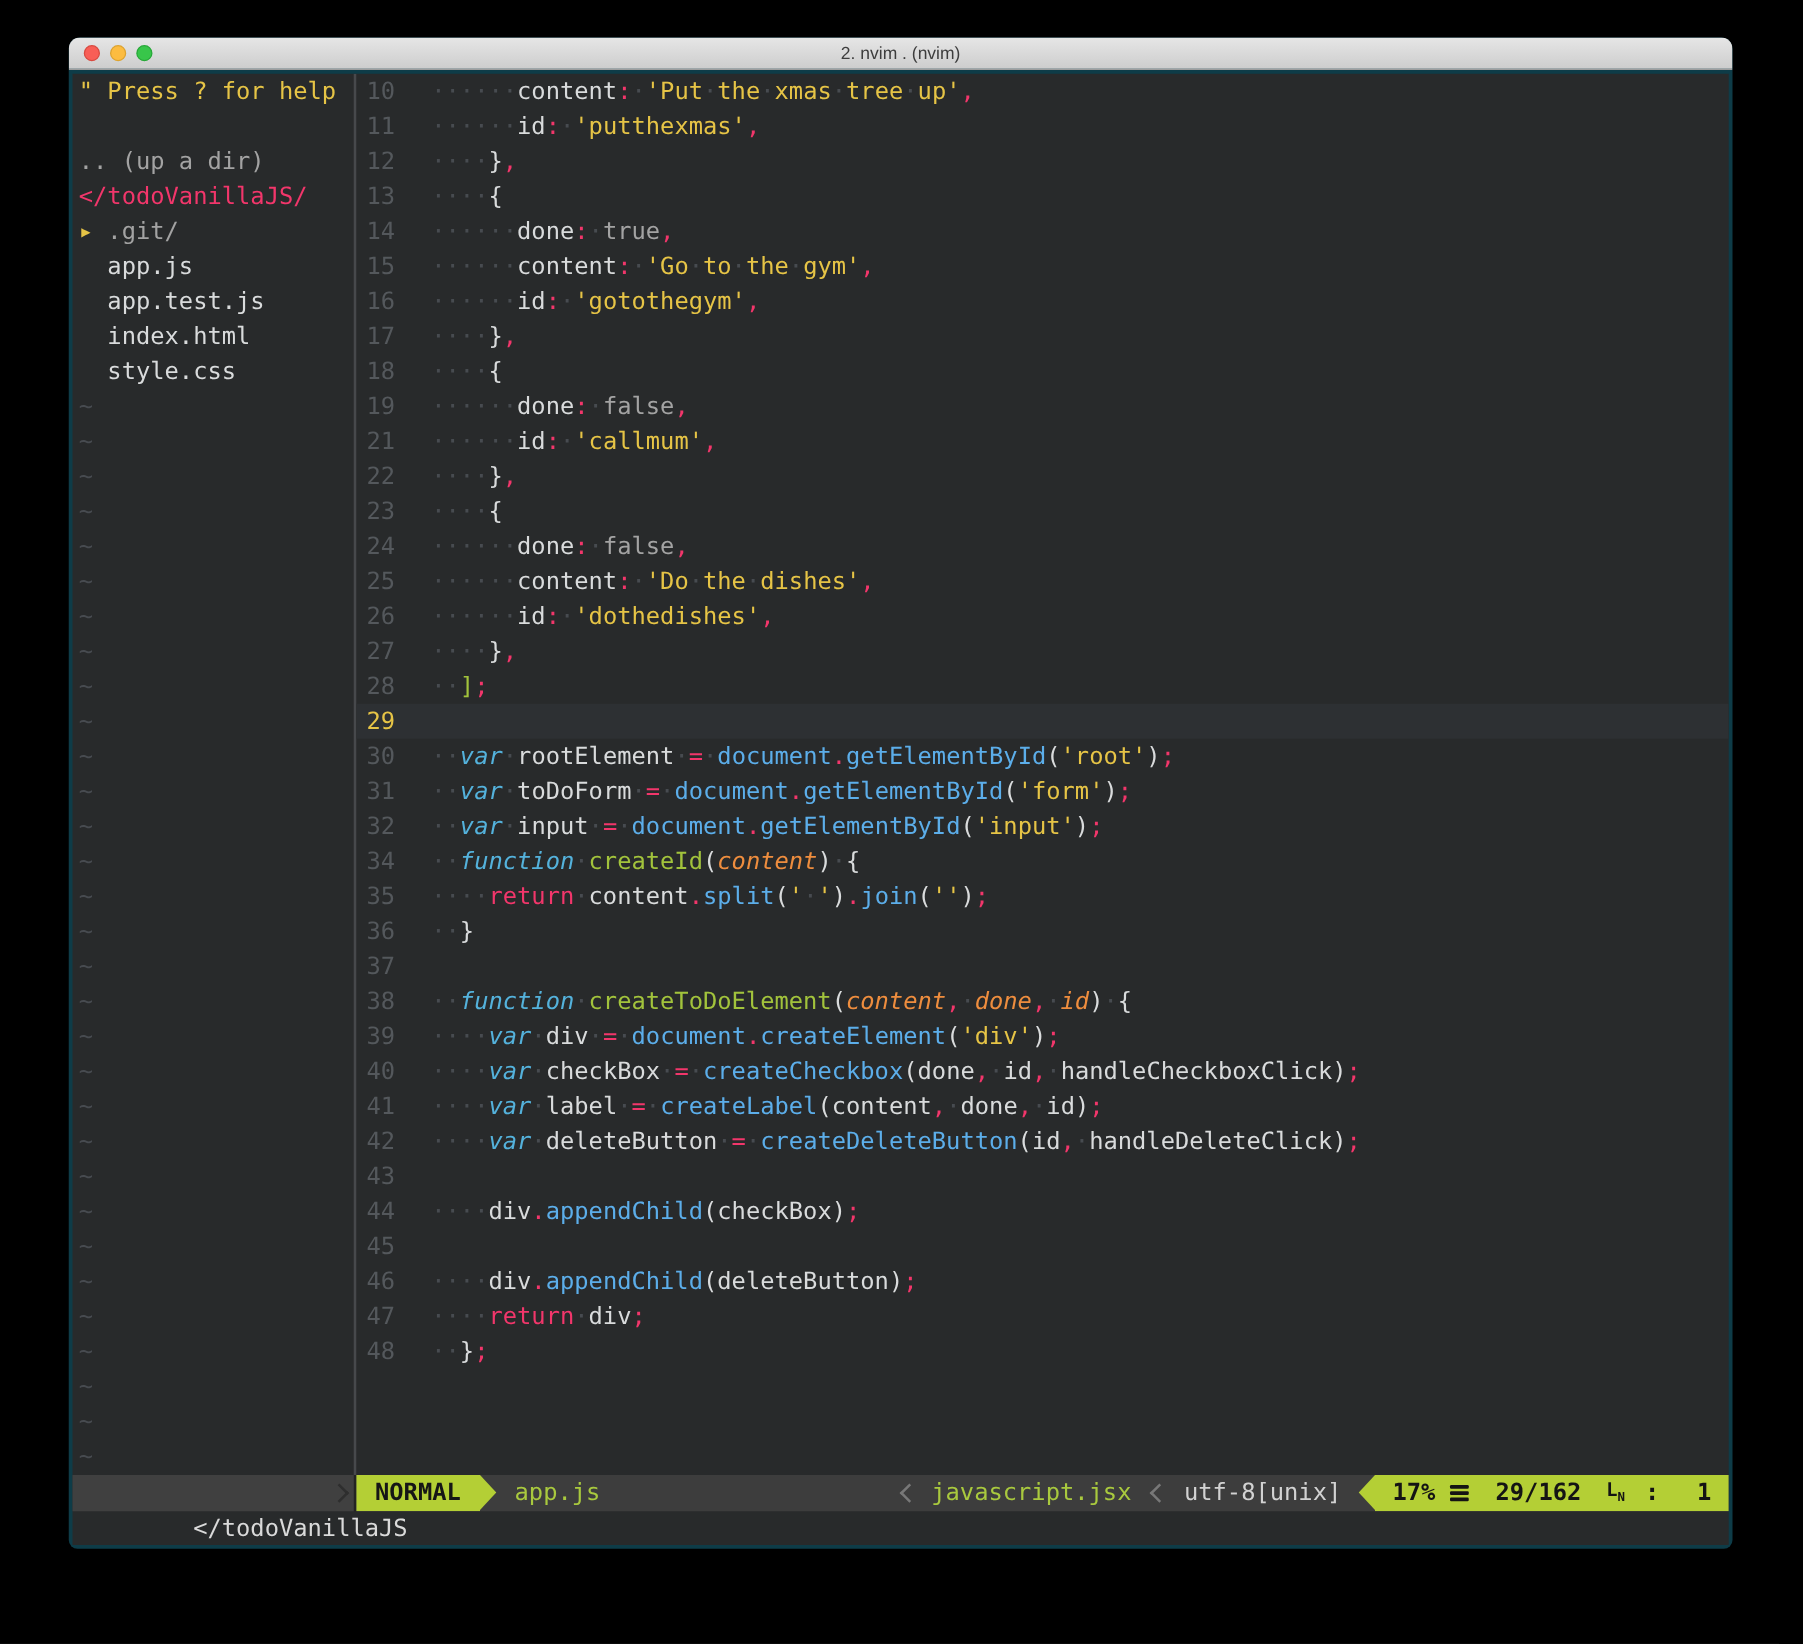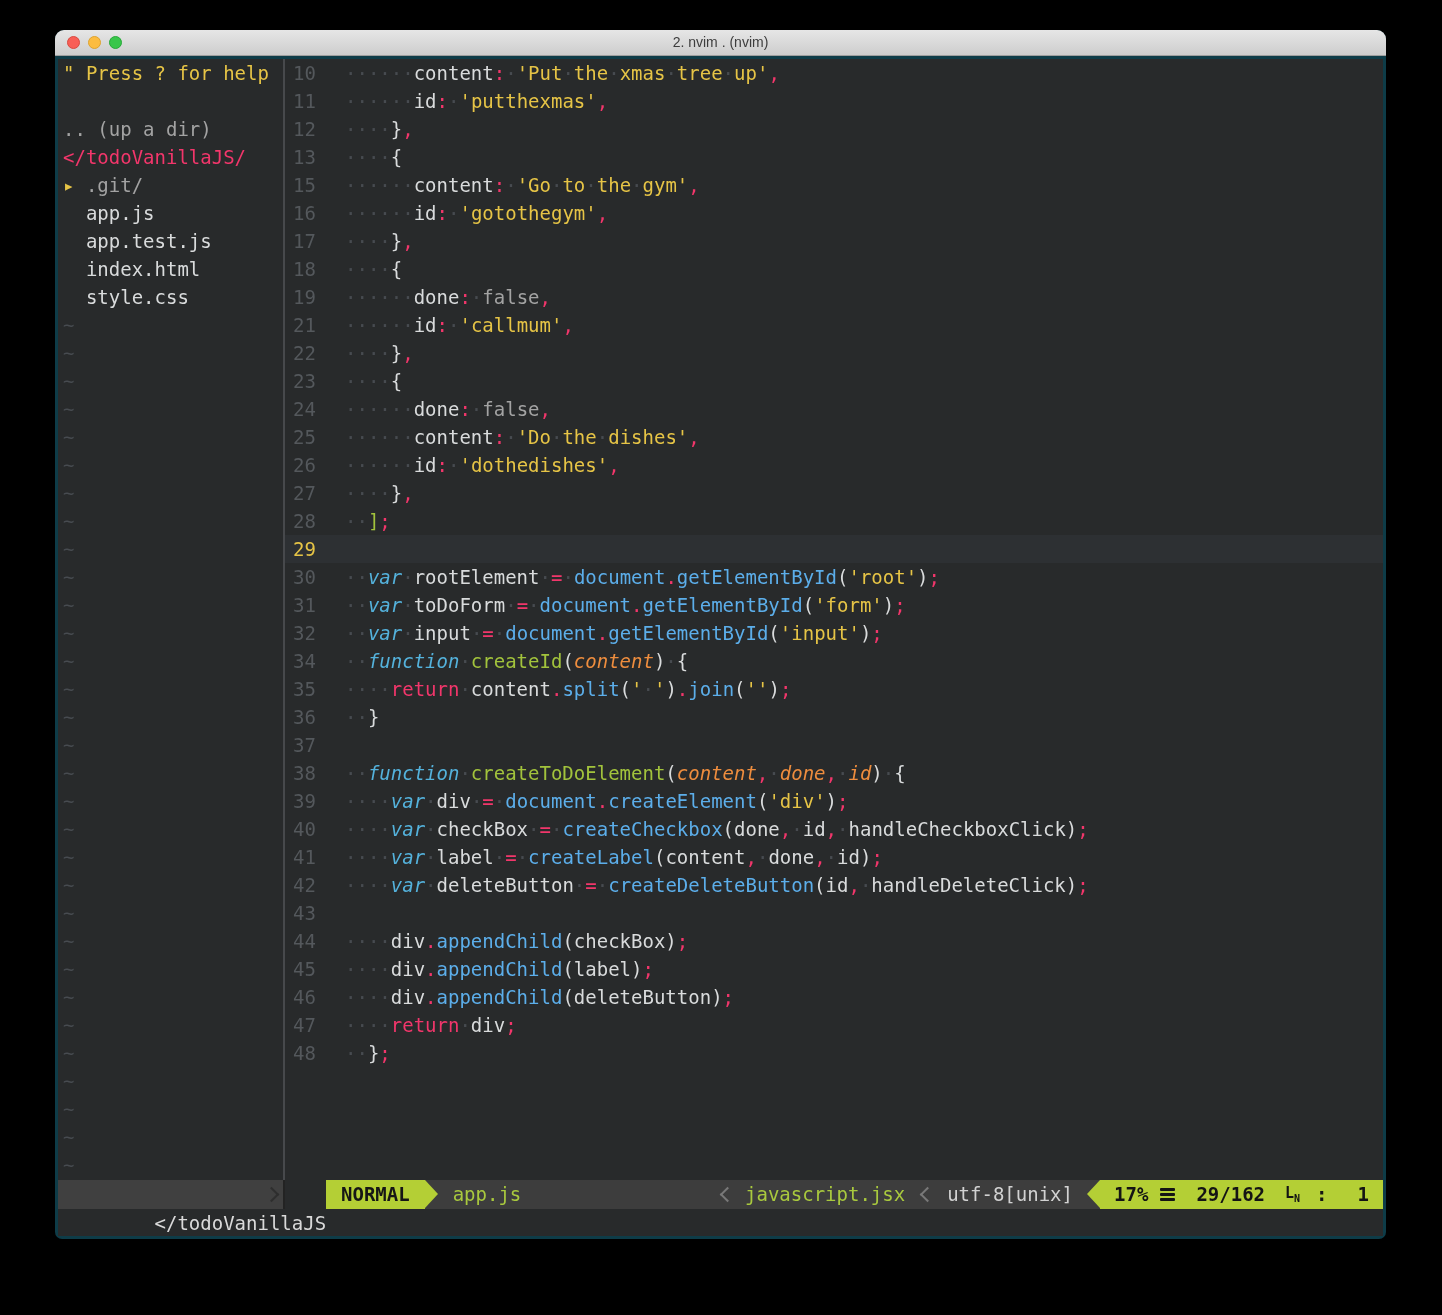--- a/index.html
+++ b/index.html
@@ -49,21 +49,21 @@
   .t-o{color:#ee8d3e;font-style:italic;}    
   .t-v{color:#a3a3a3;}                      
 
   
   .statusline{height:29px;flex:none;display:flex;line-height:29px;font-size:19px;}
   .sb-status{width:225px;flex:none;background:#404040;color:#dadada;padding-left:5px;
              white-space:pre;position:relative;box-sizing:border-box;}
   .sb-chev{position:absolute;right:6px;top:9px;width:9px;height:9px;
            border-right:2px solid #2e2e2e;border-top:2px solid #2e2e2e;transform:rotate(45deg);}
   .sl-gap{width:2px;flex:none;background:#232323;}
-  .main-status{flex:1;background:#3d3d3d;display:flex;align-items:stretch;overflow:hidden;margin-left:41px;}
+  .main-status{flex:1;background:#3d3d3d;display:flex;align-items:stretch;overflow:hidden;}
   .mode{background:#b4cf35;color:#161616;font-weight:bold;padding:0 15px;}
   .arrow-r{width:0;height:0;border-top:14.5px solid transparent;border-bottom:14.5px solid transparent;
            border-left:13px solid #b4cf35;}
   .fname{color:#a9c93e;padding-left:15px;}
   .sl-spacer{flex:1;}
   .chev-l{width:16px;position:relative;flex:none;}
   .chev-l::before{content:'';position:absolute;left:5px;top:9px;width:9px;height:9px;
                   border-left:2px solid #787878;border-bottom:2px solid #787878;transform:rotate(45deg);}
   .ftype{color:#a9c93e;padding:0 12px;}
   .enc{color:#d2d2d2;padding:0 14px;}
@@ -95,20 +95,21 @@
 
   <div class="screen">
     <div class="main">
       <div class="sidebar" id="sidebar"><div class="srow"><span class="t-s">" Press ? for help</span></div><div class="srow"></div><div class="srow"><span class="t-v">.. (up a dir)</span></div><div class="srow"><span class="t-p">&lt;/todoVanillaJS/</span></div><div class="srow"><span class="t-s">▸ </span><span class="t-v">.git/</span></div><div class="srow"><span class="t-w">  app.js</span></div><div class="srow"><span class="t-w">  app.test.js</span></div><div class="srow"><span class="t-w">  index.html</span></div><div class="srow"><span class="t-w">  style.css</span></div><div class="srow t-d">~</div><div class="srow t-d">~</div><div class="srow t-d">~</div><div class="srow t-d">~</div><div class="srow t-d">~</div><div class="srow t-d">~</div><div class="srow t-d">~</div><div class="srow t-d">~</div><div class="srow t-d">~</div><div class="srow t-d">~</div><div class="srow t-d">~</div><div class="srow t-d">~</div><div class="srow t-d">~</div><div class="srow t-d">~</div><div class="srow t-d">~</div><div class="srow t-d">~</div><div class="srow t-d">~</div><div class="srow t-d">~</div><div class="srow t-d">~</div><div class="srow t-d">~</div><div class="srow t-d">~</div><div class="srow t-d">~</div><div class="srow t-d">~</div><div class="srow t-d">~</div><div class="srow t-d">~</div><div class="srow t-d">~</div><div class="srow t-d">~</div><div class="srow t-d">~</div><div class="srow t-d">~</div><div class="srow t-d">~</div><div class="srow t-d">~</div></div>
       <div class="vsep"></div>
       <div class="codepane" id="codepane">
           <div class="crow"><span class="lnum">10</span><span class="ctext"><span class="t-d">······</span><span class="t-w">content</span><span class="t-p">:</span><span class="t-d">·</span><span class="t-s">'Put</span><span class="t-d">·</span><span class="t-s">the</span><span class="t-d">·</span><span class="t-s">xmas</span><span class="t-d">·</span><span class="t-s">tree</span><span class="t-d">·</span><span class="t-s">up'</span><span class="t-p">,</span></span></div>
           <div class="crow"><span class="lnum">11</span><span class="ctext"><span class="t-d">······</span><span class="t-w">id</span><span class="t-p">:</span><span class="t-d">·</span><span class="t-s">'putthexmas'</span><span class="t-p">,</span></span></div>
           <div class="crow"><span class="lnum">12</span><span class="ctext"><span class="t-d">····</span><span class="t-w">}</span><span class="t-p">,</span></span></div>
           <div class="crow"><span class="lnum">13</span><span class="ctext"><span class="t-d">····</span><span class="t-w">{</span></span></div>
+          <div class="crow"><span class="lnum">14</span><span class="ctext"><span class="t-d">······</span><span class="t-w">done</span><span class="t-p">:</span><span class="t-d">·</span><span class="t-v">true</span><span class="t-p">,</span></span></div>
           <div class="crow"><span class="lnum">15</span><span class="ctext"><span class="t-d">······</span><span class="t-w">content</span><span class="t-p">:</span><span class="t-d">·</span><span class="t-s">'Go</span><span class="t-d">·</span><span class="t-s">to</span><span class="t-d">·</span><span class="t-s">the</span><span class="t-d">·</span><span class="t-s">gym'</span><span class="t-p">,</span></span></div>
           <div class="crow"><span class="lnum">16</span><span class="ctext"><span class="t-d">······</span><span class="t-w">id</span><span class="t-p">:</span><span class="t-d">·</span><span class="t-s">'gotothegym'</span><span class="t-p">,</span></span></div>
           <div class="crow"><span class="lnum">17</span><span class="ctext"><span class="t-d">····</span><span class="t-w">}</span><span class="t-p">,</span></span></div>
           <div class="crow"><span class="lnum">18</span><span class="ctext"><span class="t-d">····</span><span class="t-w">{</span></span></div>
           <div class="crow"><span class="lnum">19</span><span class="ctext"><span class="t-d">······</span><span class="t-w">done</span><span class="t-p">:</span><span class="t-d">·</span><span class="t-v">false</span><span class="t-p">,</span></span></div>
           <div class="crow"><span class="lnum">21</span><span class="ctext"><span class="t-d">······</span><span class="t-w">id</span><span class="t-p">:</span><span class="t-d">·</span><span class="t-s">'callmum'</span><span class="t-p">,</span></span></div>
           <div class="crow"><span class="lnum">22</span><span class="ctext"><span class="t-d">····</span><span class="t-w">}</span><span class="t-p">,</span></span></div>
           <div class="crow"><span class="lnum">23</span><span class="ctext"><span class="t-d">····</span><span class="t-w">{</span></span></div>
           <div class="crow"><span class="lnum">24</span><span class="ctext"><span class="t-d">······</span><span class="t-w">done</span><span class="t-p">:</span><span class="t-d">·</span><span class="t-v">false</span><span class="t-p">,</span></span></div>
           <div class="crow"><span class="lnum">25</span><span class="ctext"><span class="t-d">······</span><span class="t-w">content</span><span class="t-p">:</span><span class="t-d">·</span><span class="t-s">'Do</span><span class="t-d">·</span><span class="t-s">the</span><span class="t-d">·</span><span class="t-s">dishes'</span><span class="t-p">,</span></span></div>
@@ -123,21 +124,21 @@
           <div class="crow"><span class="lnum">35</span><span class="ctext"><span class="t-d">····</span><span class="t-p">return</span><span class="t-d">·</span><span class="t-w">content</span><span class="t-p">.</span><span class="t-b">split</span><span class="t-w">(</span><span class="t-s">'</span><span class="t-d">·</span><span class="t-s">'</span><span class="t-w">)</span><span class="t-p">.</span><span class="t-b">join</span><span class="t-w">(</span><span class="t-s">''</span><span class="t-w">)</span><span class="t-p">;</span></span></div>
           <div class="crow"><span class="lnum">36</span><span class="ctext"><span class="t-d">··</span><span class="t-w">}</span></span></div>
           <div class="crow"><span class="lnum">37</span><span class="ctext"></span></div>
           <div class="crow"><span class="lnum">38</span><span class="ctext"><span class="t-d">··</span><span class="t-k">function</span><span class="t-d">·</span><span class="t-g">createToDoElement</span><span class="t-w">(</span><span class="t-o">content</span><span class="t-p">,</span><span class="t-d">·</span><span class="t-o">done</span><span class="t-p">,</span><span class="t-d">·</span><span class="t-o">id</span><span class="t-w">)</span><span class="t-d">·</span><span class="t-w">{</span></span></div>
           <div class="crow"><span class="lnum">39</span><span class="ctext"><span class="t-d">····</span><span class="t-k">var</span><span class="t-d">·</span><span class="t-w">div</span><span class="t-d">·</span><span class="t-p">=</span><span class="t-d">·</span><span class="t-b">document</span><span class="t-p">.</span><span class="t-b">createElement</span><span class="t-w">(</span><span class="t-s">'div'</span><span class="t-w">)</span><span class="t-p">;</span></span></div>
           <div class="crow"><span class="lnum">40</span><span class="ctext"><span class="t-d">····</span><span class="t-k">var</span><span class="t-d">·</span><span class="t-w">checkBox</span><span class="t-d">·</span><span class="t-p">=</span><span class="t-d">·</span><span class="t-b">createCheckbox</span><span class="t-w">(</span><span class="t-w">done</span><span class="t-p">,</span><span class="t-d">·</span><span class="t-w">id</span><span class="t-p">,</span><span class="t-d">·</span><span class="t-w">handleCheckboxClick</span><span class="t-w">)</span><span class="t-p">;</span></span></div>
           <div class="crow"><span class="lnum">41</span><span class="ctext"><span class="t-d">····</span><span class="t-k">var</span><span class="t-d">·</span><span class="t-w">label</span><span class="t-d">·</span><span class="t-p">=</span><span class="t-d">·</span><span class="t-b">createLabel</span><span class="t-w">(</span><span class="t-w">content</span><span class="t-p">,</span><span class="t-d">·</span><span class="t-w">done</span><span class="t-p">,</span><span class="t-d">·</span><span class="t-w">id</span><span class="t-w">)</span><span class="t-p">;</span></span></div>
           <div class="crow"><span class="lnum">42</span><span class="ctext"><span class="t-d">····</span><span class="t-k">var</span><span class="t-d">·</span><span class="t-w">deleteButton</span><span class="t-d">·</span><span class="t-p">=</span><span class="t-d">·</span><span class="t-b">createDeleteButton</span><span class="t-w">(</span><span class="t-w">id</span><span class="t-p">,</span><span class="t-d">·</span><span class="t-w">handleDeleteClick</span><span class="t-w">)</span><span class="t-p">;</span></span></div>
           <div class="crow"><span class="lnum">43</span><span class="ctext"></span></div>
           <div class="crow"><span class="lnum">44</span><span class="ctext"><span class="t-d">····</span><span class="t-w">div</span><span class="t-p">.</span><span class="t-b">appendChild</span><span class="t-w">(</span><span class="t-w">checkBox</span><span class="t-w">)</span><span class="t-p">;</span></span></div>
-          <div class="crow"><span class="lnum">45</span><span class="ctext"><span class="t-d">····</span><span class="t-w">div</span><span class="t-p">.</span><span class="t-b">appendChild</span><span class="t-w">(</span><span class="t-w">label</span><span class="t-w">)</span><span class="t-p">;</span></span></div>
+          <div class="crow"><span class="lnum">45</span></div>
           <div class="crow"><span class="lnum">46</span><span class="ctext"><span class="t-d">····</span><span class="t-w">div</span><span class="t-p">.</span><span class="t-b">appendChild</span><span class="t-w">(</span><span class="t-w">deleteButton</span><span class="t-w">)</span><span class="t-p">;</span></span></div>
           <div class="crow"><span class="lnum">47</span><span class="ctext"><span class="t-d">····</span><span class="t-p">return</span><span class="t-d">·</span><span class="t-w">div</span><span class="t-p">;</span></span></div>
           <div class="crow"><span class="lnum">48</span><span class="ctext"><span class="t-d">··</span><span class="t-w">}</span><span class="t-p">;</span></span></div>
         </div>
     </div>
 
     <div class="statusline">
       <div class="sb-status">
         <span>&lt;/todoVanillaJS</span>
         <span class="sb-chev"></span>

